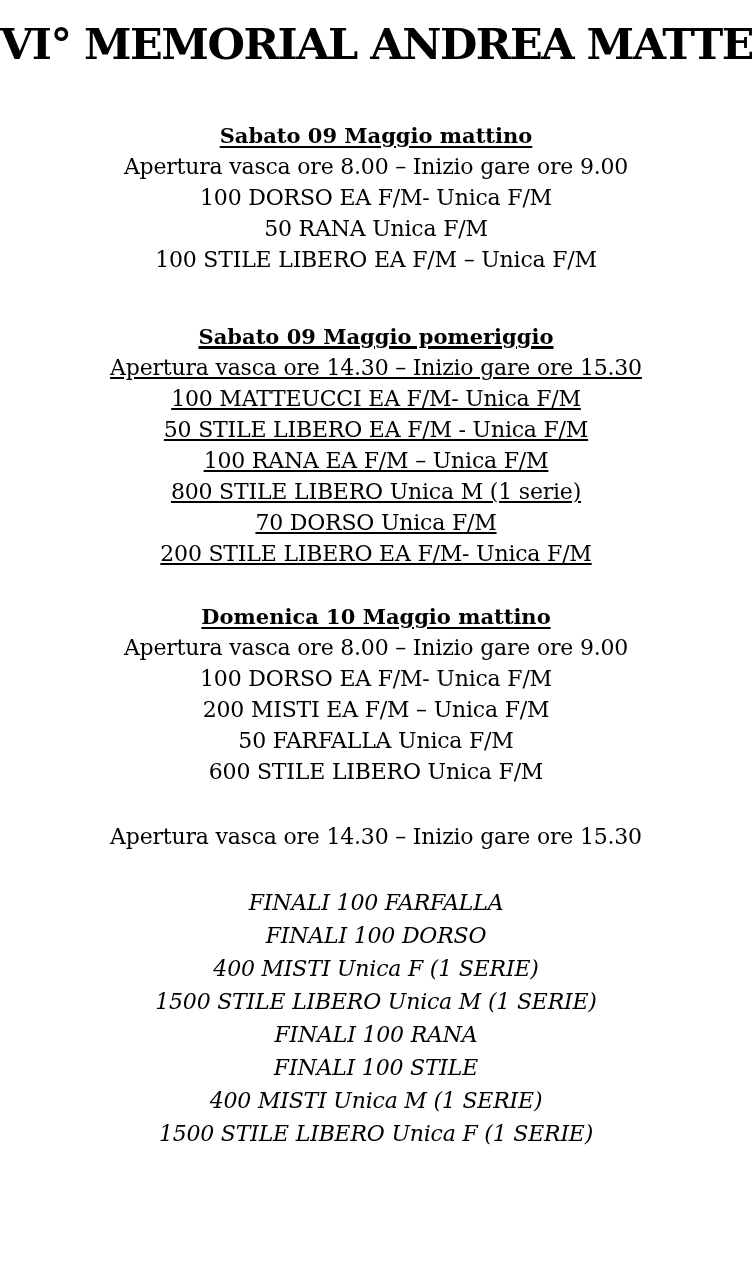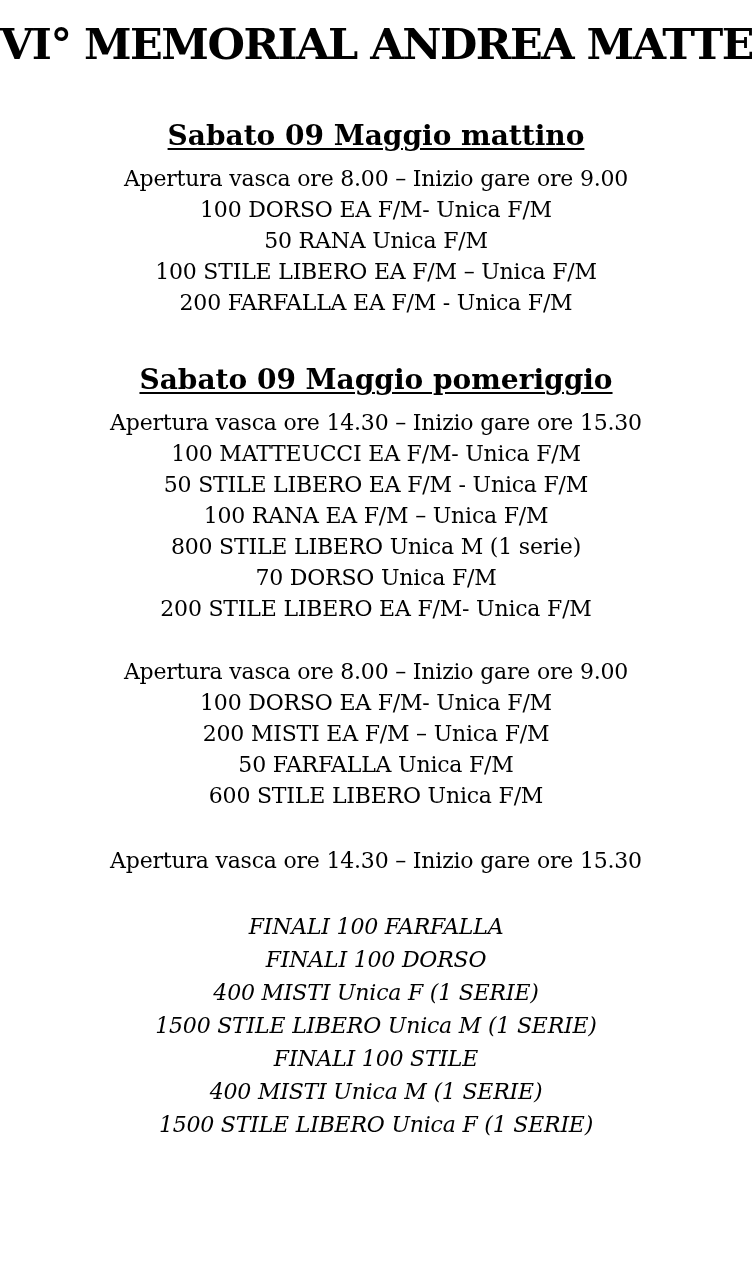--- a/index.html
+++ b/index.html
@@ -27,30 +27,30 @@
     font-weight: 700;
     letter-spacing: -1.5px;
     white-space: nowrap;
     text-align: center;
   }
   .section {
     font-size: 22px;
     text-align: center;
   }
   .section-1 { margin-top: 50px; margin-bottom: 46px; }
-  .section-2 { margin-bottom: 32px; }
+  .section-2 { margin-bottom: 32px; text-decoration: underline; }
   .section-3 { margin-bottom: 34px; }
   .section-heading {
     font-weight: 700;
-    font-size: 28px;
+    font-size: 21px;
     line-height: 31px;
     text-decoration: underline;
     text-decoration-thickness: 2px;
     text-underline-offset: 3px;
-    margin: 12px;
+    margin: 0;
   }
   .schedule-line {
     margin: 0;
     line-height: 31px;
     letter-spacing: -0.2px;
     white-space: nowrap;
   }
   .finals-block {
     margin-top: 34px;
     font-style: italic;
@@ -68,48 +68,49 @@
 <div class="doc">
 
   <h1 class="doc-title">VI° MEMORIAL ANDREA MATTEUCCI</h1>
 
   <div class="section section-1">
     <p class="section-heading">Sabato 09 Maggio mattino</p>
     <p class="schedule-line">Apertura vasca ore 8.00 – Inizio gare ore 9.00</p>
     <p class="schedule-line">100 DORSO EA F/M- Unica F/M</p>
     <p class="schedule-line">50 RANA Unica F/M</p>
     <p class="schedule-line">100 STILE LIBERO EA F/M – Unica F/M</p>
-    <p class="schedule-line">200 FARFALLA EA F/M - Unica F/M</p>
   </div>
 
   <div class="section section-2">
     <p class="section-heading">Sabato 09 Maggio pomeriggio</p>
     <p class="schedule-line">Apertura vasca ore 14.30 – Inizio gare ore 15.30</p>
     <p class="schedule-line">100 MATTEUCCI EA F/M- Unica F/M</p>
     <p class="schedule-line">50 STILE LIBERO EA F/M - Unica F/M</p>
     <p class="schedule-line">100 RANA EA F/M – Unica F/M</p>
     <p class="schedule-line">800 STILE LIBERO Unica M (1 serie)</p>
     <p class="schedule-line">70 DORSO Unica F/M</p>
     <p class="schedule-line">200 STILE LIBERO EA F/M- Unica F/M</p>
   </div>
 
   <div class="section section-3">
+    <p class="section-heading">Domenica 10 Maggio mattino</p>
     <p class="schedule-line">Apertura vasca ore 8.00 – Inizio gare ore 9.00</p>
     <p class="schedule-line">100 DORSO EA F/M- Unica F/M</p>
     <p class="schedule-line">200 MISTI EA F/M – Unica F/M</p>
     <p class="schedule-line">50 FARFALLA Unica F/M</p>
     <p class="schedule-line">600 STILE LIBERO Unica F/M</p>
   </div>
 
   <div class="section section-4">
     <p class="schedule-line">Apertura vasca ore 14.30 – Inizio gare ore 15.30</p>
     <div class="finals-block">
       <p class="finals-line">FINALI 100 FARFALLA</p>
       <p class="finals-line">FINALI 100 DORSO</p>
       <p class="finals-line">400 MISTI Unica F (1 SERIE)</p>
       <p class="finals-line">1500 STILE LIBERO Unica M (1 SERIE)</p>
+      <p class="finals-line">FINALI 100 RANA</p>
       <p class="finals-line">FINALI 100 STILE</p>
       <p class="finals-line">400 MISTI Unica M (1 SERIE)</p>
       <p class="finals-line">1500 STILE LIBERO Unica F (1 SERIE)</p>
     </div>
   </div>
 
 </div>
 
 </body></html>

